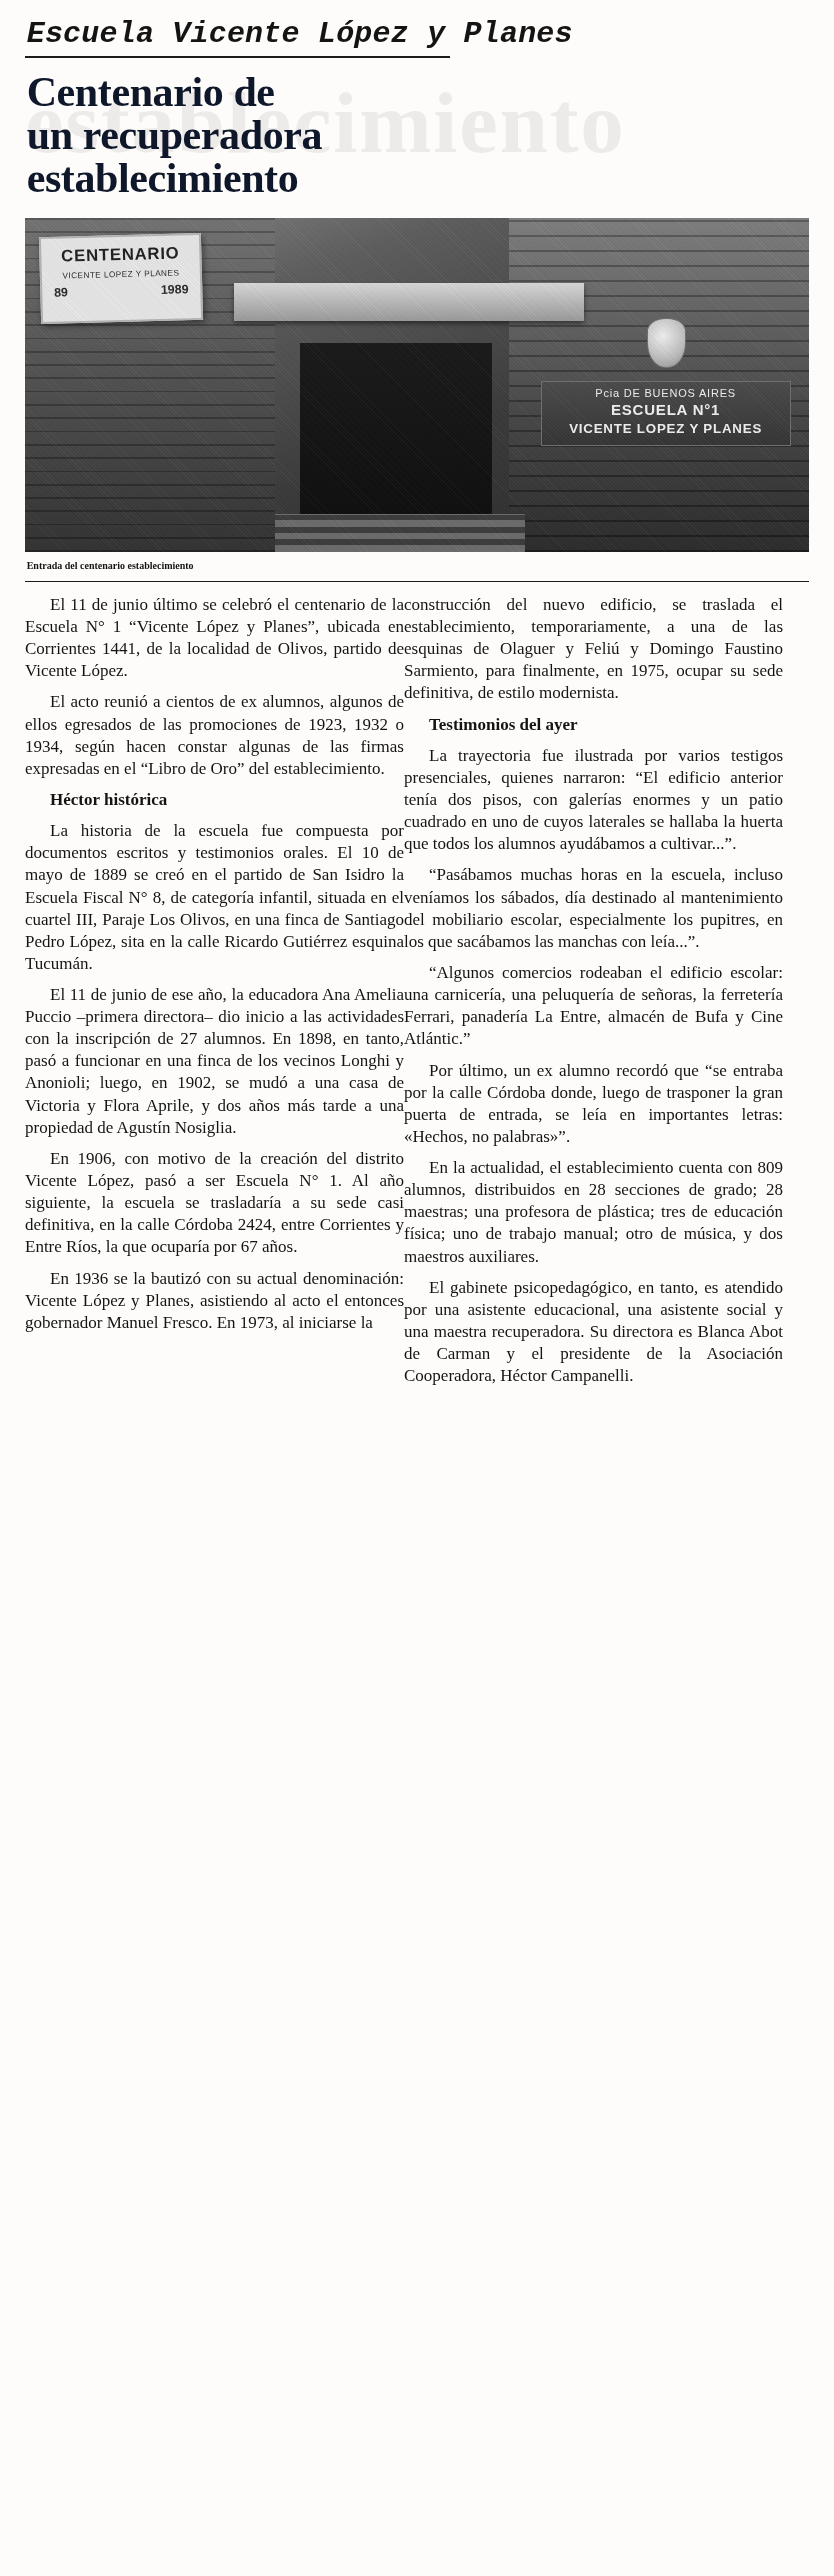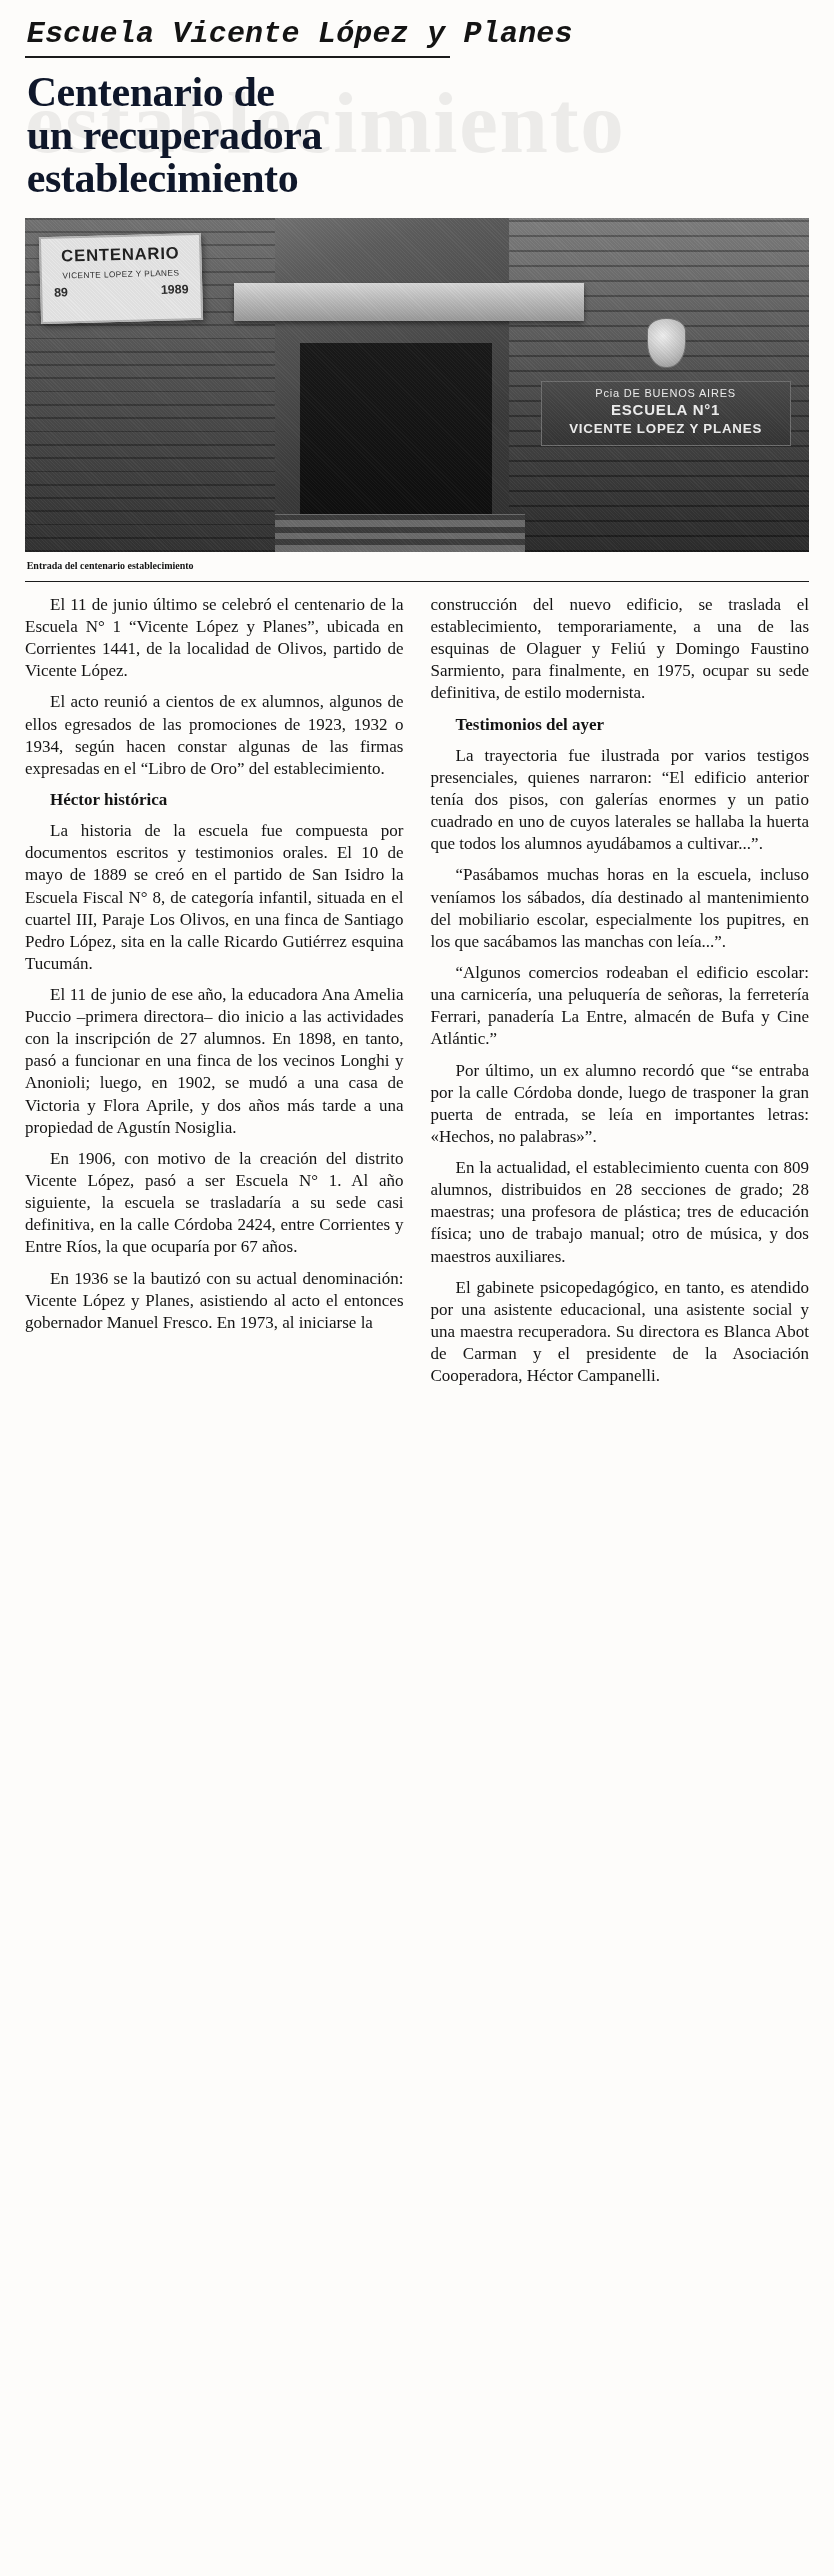--- a/index.html
+++ b/index.html
@@ -168,21 +168,20 @@
   }
   .caption-rule {
     border: none;
     border-top: 1.7px solid #1b1b1b;
     margin: 0 0 11.7px 0;
     width: 784px;
   }
   
   .cols {
     display: flex;
-    gap: 27px;
     width: 784px;
   }
   .col {
     width: 379px;
   }
   .col p {
     font-family: "Liberation Serif", serif;
     font-size: 17px;
     line-height: 1.30;
     text-align: justify;

